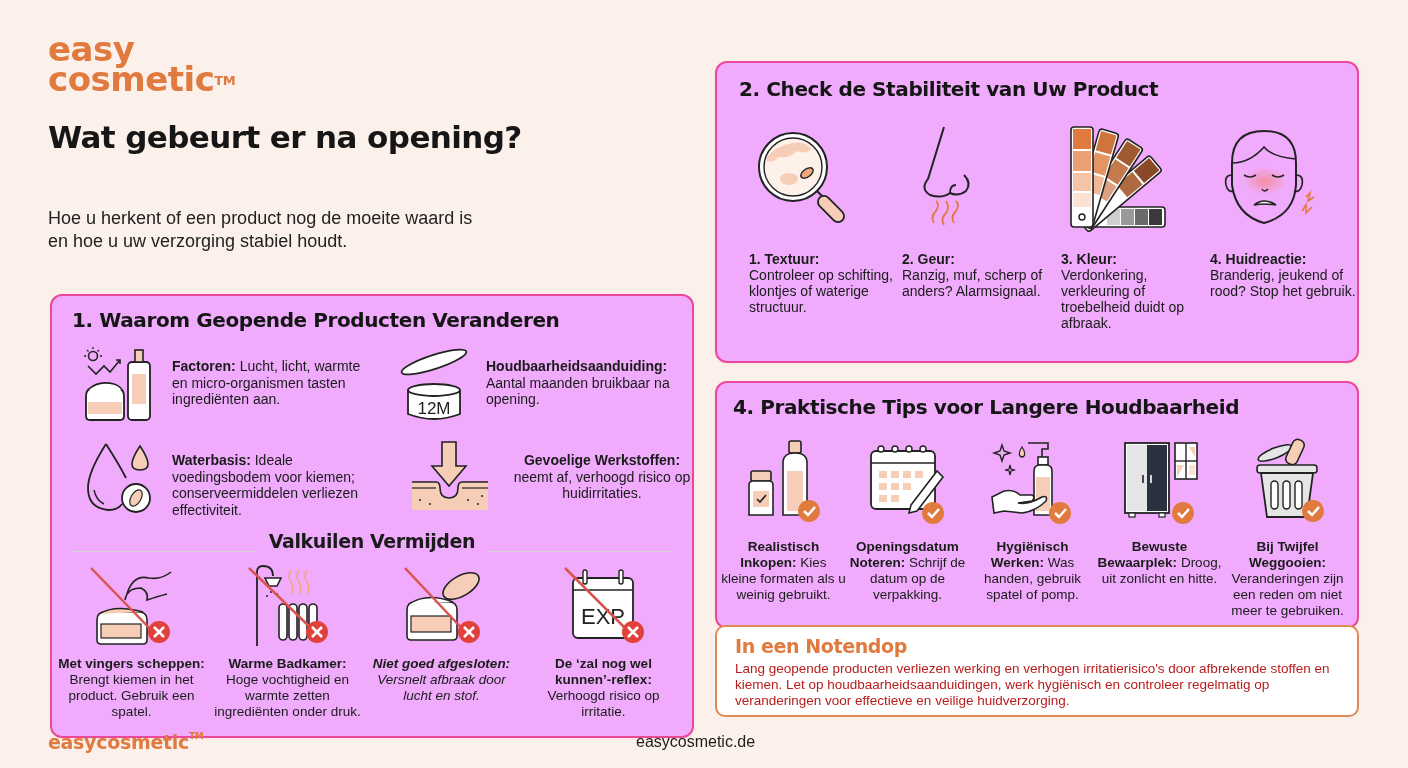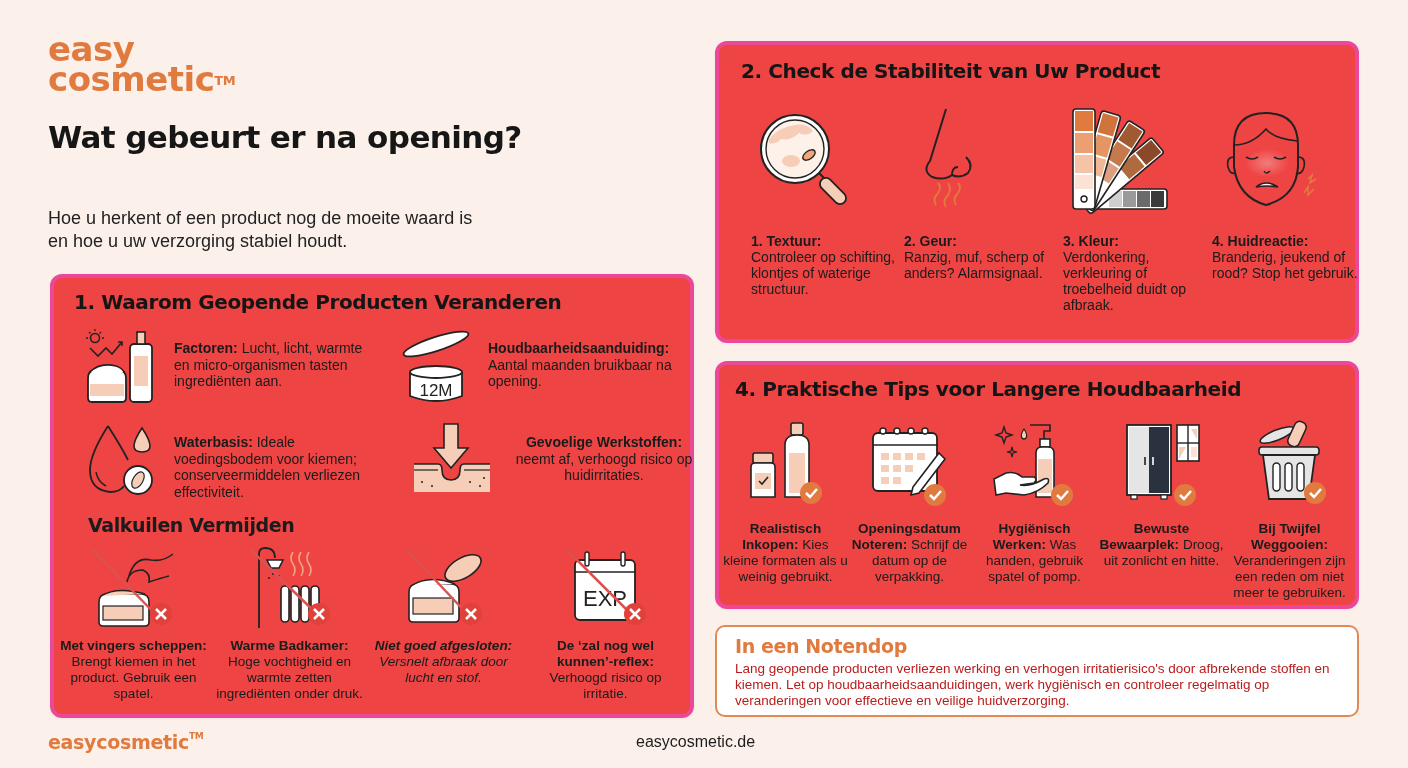--- a/index.html
+++ b/index.html
@@ -20,37 +20,38 @@
     position: absolute; left: 48px; top: 118px;
     font-size: 31px; font-weight: bold; line-height: 38px; letter-spacing: -0.6px;
     color: #161616;
   }
   .subtitle {
     position: absolute; left: 48px; top: 207px;
     font-family: "Liberation Sans", sans-serif;
     font-size: 18px; line-height: 23px; color: #222;
   }
   .card {
-    position: absolute; background: #ef4444; border-radius: 12px;
-    border: 4px solid #ec4899;
+    position: absolute; background: #f0abfc; border-radius: 12px;
+    border: 2px solid #ec4899;
     box-shadow: 0 1px 3px rgba(120,80,50,0.06);
+    margin-top: 20px;
   }
   .card-title {
     position: absolute; font-weight: bold; font-size: 20px; letter-spacing: -0.4px; color: #151515;
   }
   
   #card1 { left: 50px; top: 274px; width: 644px; height: 444px; }
   .factor { position: absolute; display: flex; align-items: flex-start; }
   .factor .ic { width: 80px; height: 80px; flex: none; }
   .factor .txt {
     font-family: "Liberation Sans", sans-serif; font-size: 14px; line-height: 16.5px; color: #1a1a1a;
     margin-left: 12px; margin-top: 14px;
   }
   .factor .txt b { font-weight: bold; }
-  .divider-row { position: absolute; left: 20px; right: 20px; top: 236px; height: 20px; display: flex; align-items: flex-start; flex-direction: column; }
+  .divider-row { position: absolute; left: 20px; right: 20px; top: 236px; height: 20px; display: flex; align-items: flex-end; }
   .divider-row .line { flex: 1; height: 1px; background: #d9d4d0; }
   .divider-row .lbl { padding: 0 14px; font-weight: bold; font-size: 19px; letter-spacing: -0.4px; }
   .pitfall { position: absolute; top: 268px; width: 155px; text-align: center; }
   .pitfall .ic { width: 90px; height: 84px; margin: 0 auto; display: block; }
   .pitfall .txt { font-family: "Liberation Sans", sans-serif; font-size: 13.5px; line-height: 16px; margin-top: 8px; }
   .pitfall .txt b { display: block; }
 
   
   #card2 { left: 715px; top: 41px; width: 644px; height: 302px; }
   .check { position: absolute; top: 60px; width: 150px; }

